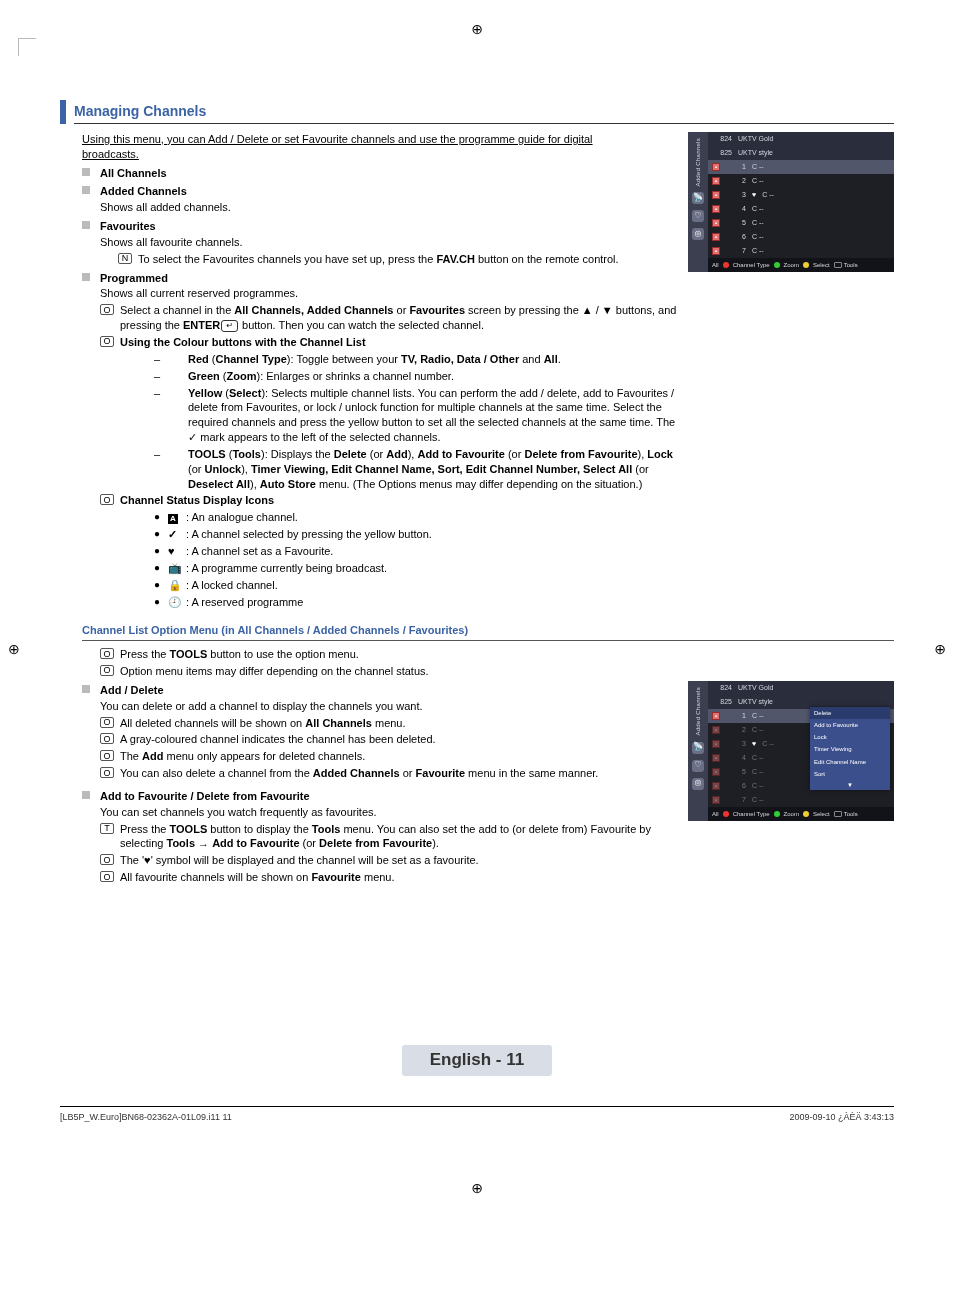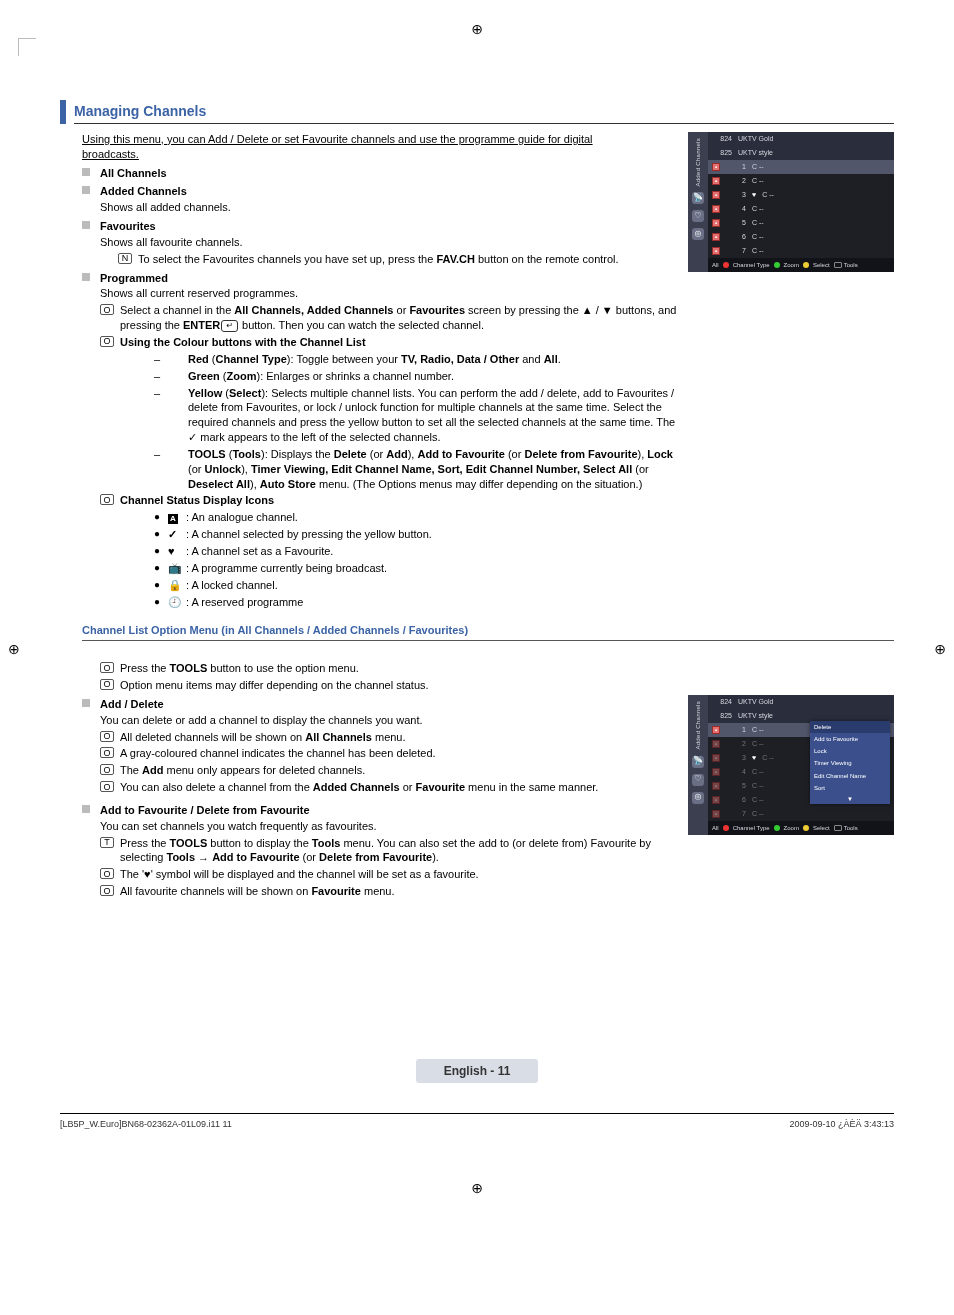--- a/index.html
+++ b/index.html
@@ -37,21 +37,21 @@
   .dash-item { display: flex; margin-top: 2px; }
   .dash-item .dash { flex: 0 0 14px; }
   .dash-item .dash-body { flex: 1; padding-left: 20px; }
 
   .dot-list { padding-left: 54px; }
   .dot-item { display: flex; align-items: flex-start; margin-top: 2px; }
   .dot-item .dot { flex: 0 0 14px; font-size: 10px; }
   .dot-item .ico { flex: 0 0 18px; text-align: left; }
   .dot-item .body { flex: 1; }
 
-  .option-heading { color: #3b63a5; font-weight: bold; border-bottom: 1px solid #555; padding-bottom: 2px; margin-top: 14px; margin-bottom: 20px; }
+  .option-heading { color: #3b63a5; font-weight: bold; border-bottom: 1px solid #555; padding-bottom: 2px; margin-top: 14px; margin-bottom: 6px; }
 
   .mini-screen { float: right; width: 206px; margin-left: 8px; margin-top: 0; font-size: 7px; color: #fff; position: relative; }
   .mini-screen .ms-body { display: flex; background: #1e1f25; }
   .ms-side { width: 20px; background: #3b3f50; display: flex; flex-direction: column; align-items: center; padding: 6px 0; gap: 6px; }
   .ms-side-label { writing-mode: vertical-rl; font-size: 6px; color: #d6d7e0; transform: rotate(180deg); letter-spacing: 0.3px; }
   .ms-icon { width: 12px; height: 12px; border-radius: 3px; background: #6a6f85; display: flex; align-items: center; justify-content: center; font-size: 8px; }
   .ms-main { flex: 1; }
   .ms-row { display: flex; align-items: center; height: 14px; padding: 0 4px; gap: 6px; }
   .ms-row.header { background: #2a2d3b; color: #c8c9d6; }
   .ms-row.sel { background: #52566b; }
@@ -73,21 +73,21 @@
 
   .mini-screen.faded .ms-row:not(.header):not(.sel) .ms-chname,
   .mini-screen.faded .ms-row:not(.header):not(.sel) .ms-num,
   .mini-screen.faded .ms-row:not(.header):not(.sel) .ms-sq { opacity: .45; }
 
   .enter-btn { display: inline-block; border: 1px solid #333; border-radius: 3px; font-size: 8px; padding: 0 4px; line-height: 10px; margin: 0 1px; vertical-align: middle; }
   .check { font-weight: bold; }
   .glyph-a { display: inline-block; width: 10px; height: 10px; background: #000; color: #fff; font-size: 8px; line-height: 10px; text-align: center; font-weight: bold; }
 
   .page-footer-block { margin-top: 160px; text-align: center; }
-  .lang-badge { display: inline-block; background: #d9dee6; color: #333; font-weight: bold; font-size: 12px; padding: 4px 28px; border-radius: 3px; }
+  .lang-badge { display: inline-block; background: #d9dee6; color: #333; font-weight: bold; font-size: 17px; padding: 4px 28px; border-radius: 3px; }
   .hr-foot { border: none; border-top: 1px solid #000; margin-top: 30px; }
   .foot-meta { display: flex; justify-content: space-between; font-size: 9px; color: #333; padding: 4px 0 0 0; }
 
   .clearfix::after { content: ""; display: block; clear: both; }
 </style>
 </head>
 <body>
 
 <div class="page">
   <span class="print-reg reg-top">⊕</span>

